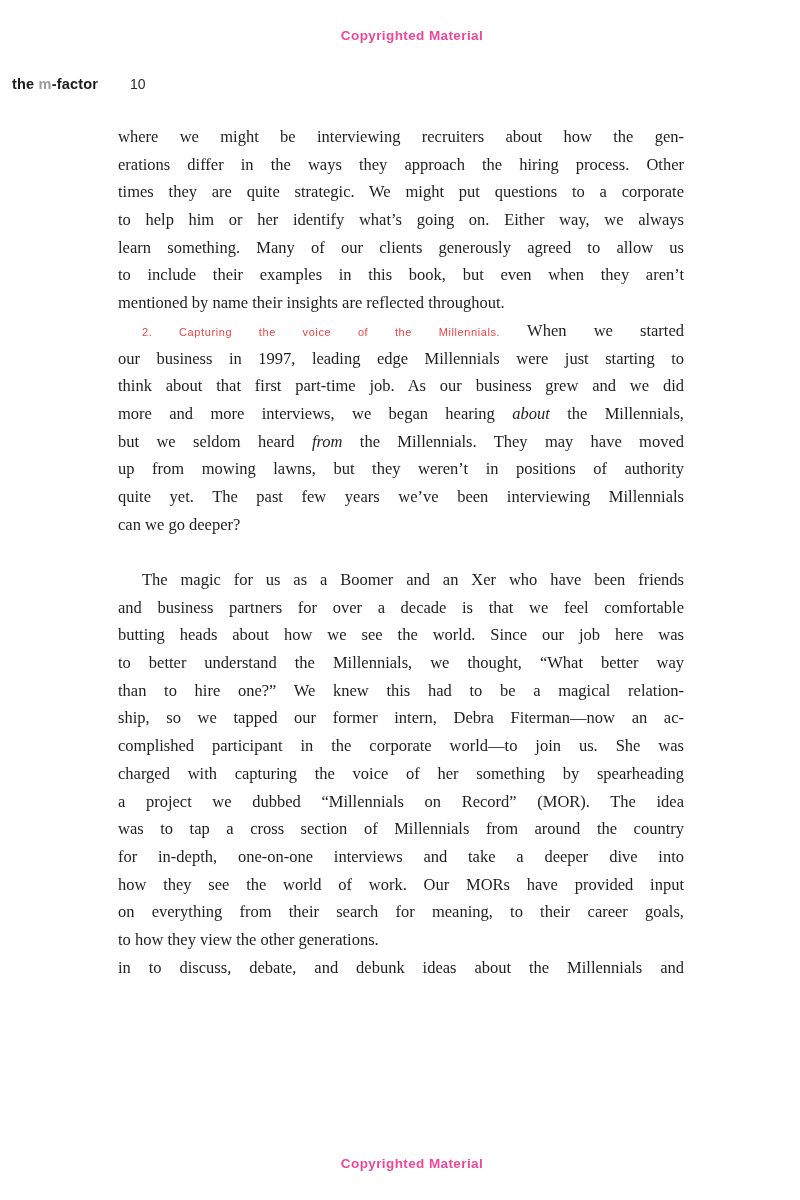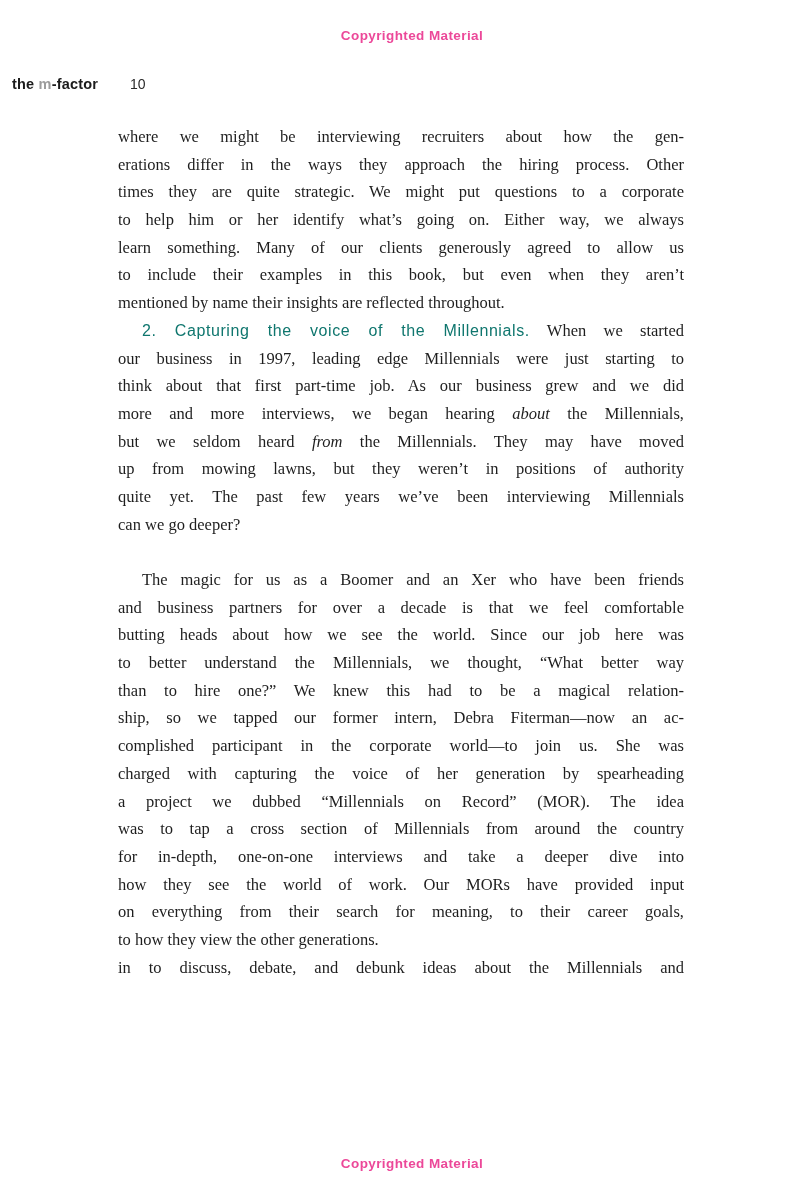--- a/index.html
+++ b/index.html
@@ -73,23 +73,23 @@
     text-align-last: justify;
     overflow: hidden;
     white-space: normal;
   }
   .line.indent { text-indent: 24px; }
   .line.last { text-align-last: left; }
   .seg-serif { font-family: "Liberation Serif", serif; }
   .seg-italic { font-family: "Liberation Serif", serif; font-style: italic; }
   .seg-sans {
     font-family: "Liberation Sans", sans-serif;
-    font-size: 16px;
+    font-size: 11px;
     letter-spacing: 0.6px;
-    color: #0f766e;
+    color: #ef4444;
   }
 </style>
 </head>
 <body>
 
 <div class="page">
 
   <div class="banner top">Copyrighted Material</div>
 
   <div class="running-header">
@@ -118,21 +118,21 @@
         <div class="line last"><span class="seg-serif">can we go deeper?</span></div>
       </div>
       <div class="paragraph space-before">
         <div class="line indent"><span class="seg-serif">The magic for us as a Boomer and an Xer who have been friends</span></div>
         <div class="line"><span class="seg-serif">and business partners for over a decade is that we feel comfortable</span></div>
         <div class="line"><span class="seg-serif">butting heads about how we see the world. Since our job here was</span></div>
         <div class="line"><span class="seg-serif">to better understand the Millennials, we thought, “What better way</span></div>
         <div class="line"><span class="seg-serif">than to hire one?” We knew this had to be a magical relation-</span></div>
         <div class="line"><span class="seg-serif">ship, so we tapped our former intern, Debra Fiterman—now an ac-</span></div>
         <div class="line"><span class="seg-serif">complished participant in the corporate world—to join us. She was</span></div>
-        <div class="line"><span class="seg-serif">charged with capturing the voice of her generation by spearheading</span></div>
+        <div class="line"><span class="seg-serif">charged with capturing the voice of her something by spearheading</span></div>
         <div class="line"><span class="seg-serif">a project we dubbed “Millennials on Record” (MOR). The idea</span></div>
         <div class="line"><span class="seg-serif">was to tap a cross section of Millennials from around the country</span></div>
         <div class="line"><span class="seg-serif">for in-depth, one-on-one interviews and take a deeper dive into</span></div>
         <div class="line"><span class="seg-serif">how they see the world of work. Our MORs have provided input</span></div>
         <div class="line"><span class="seg-serif">on everything from their search for meaning, to their career goals,</span></div>
         <div class="line last"><span class="seg-serif">to how they view the other generations.</span></div>
       </div>
       <div class="paragraph">
         <div class="line"><span class="seg-serif">in to discuss, debate, and debunk ideas about the Millennials and</span></div>
       </div>

